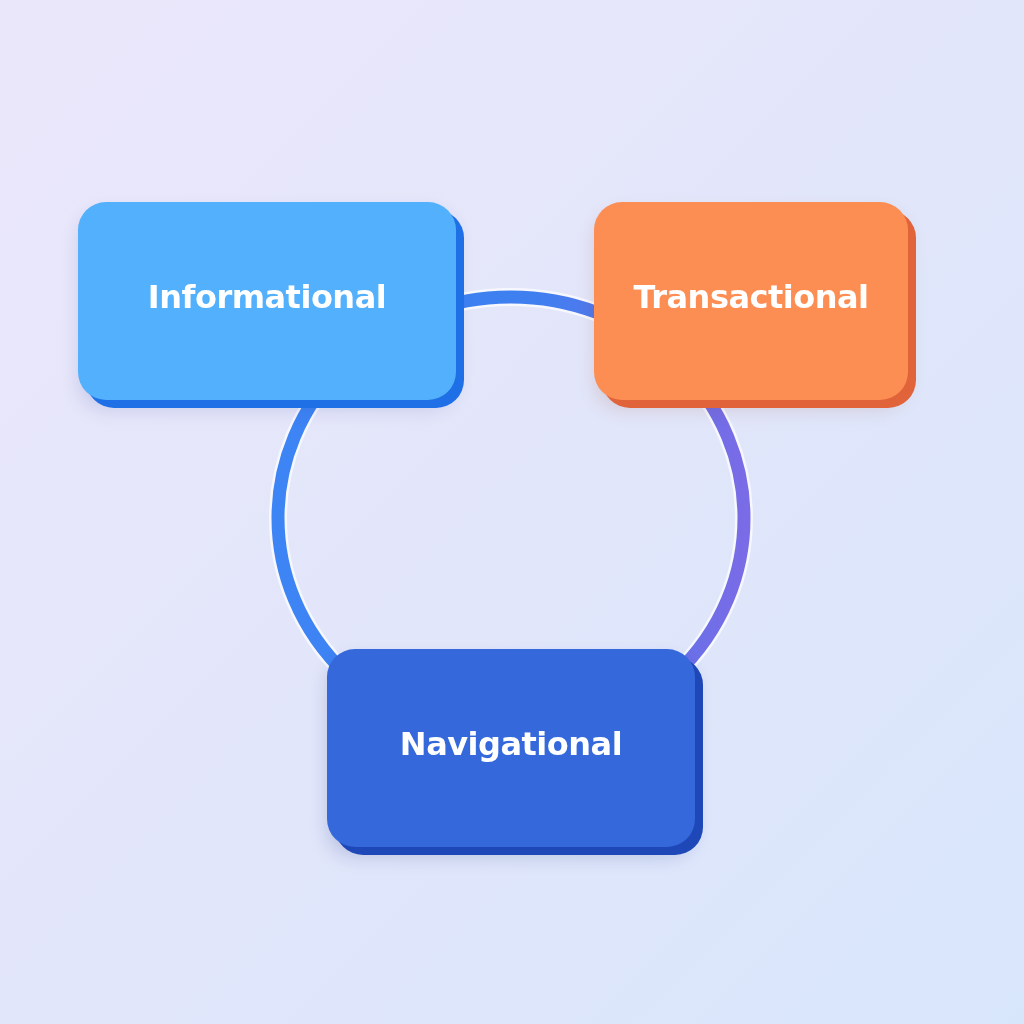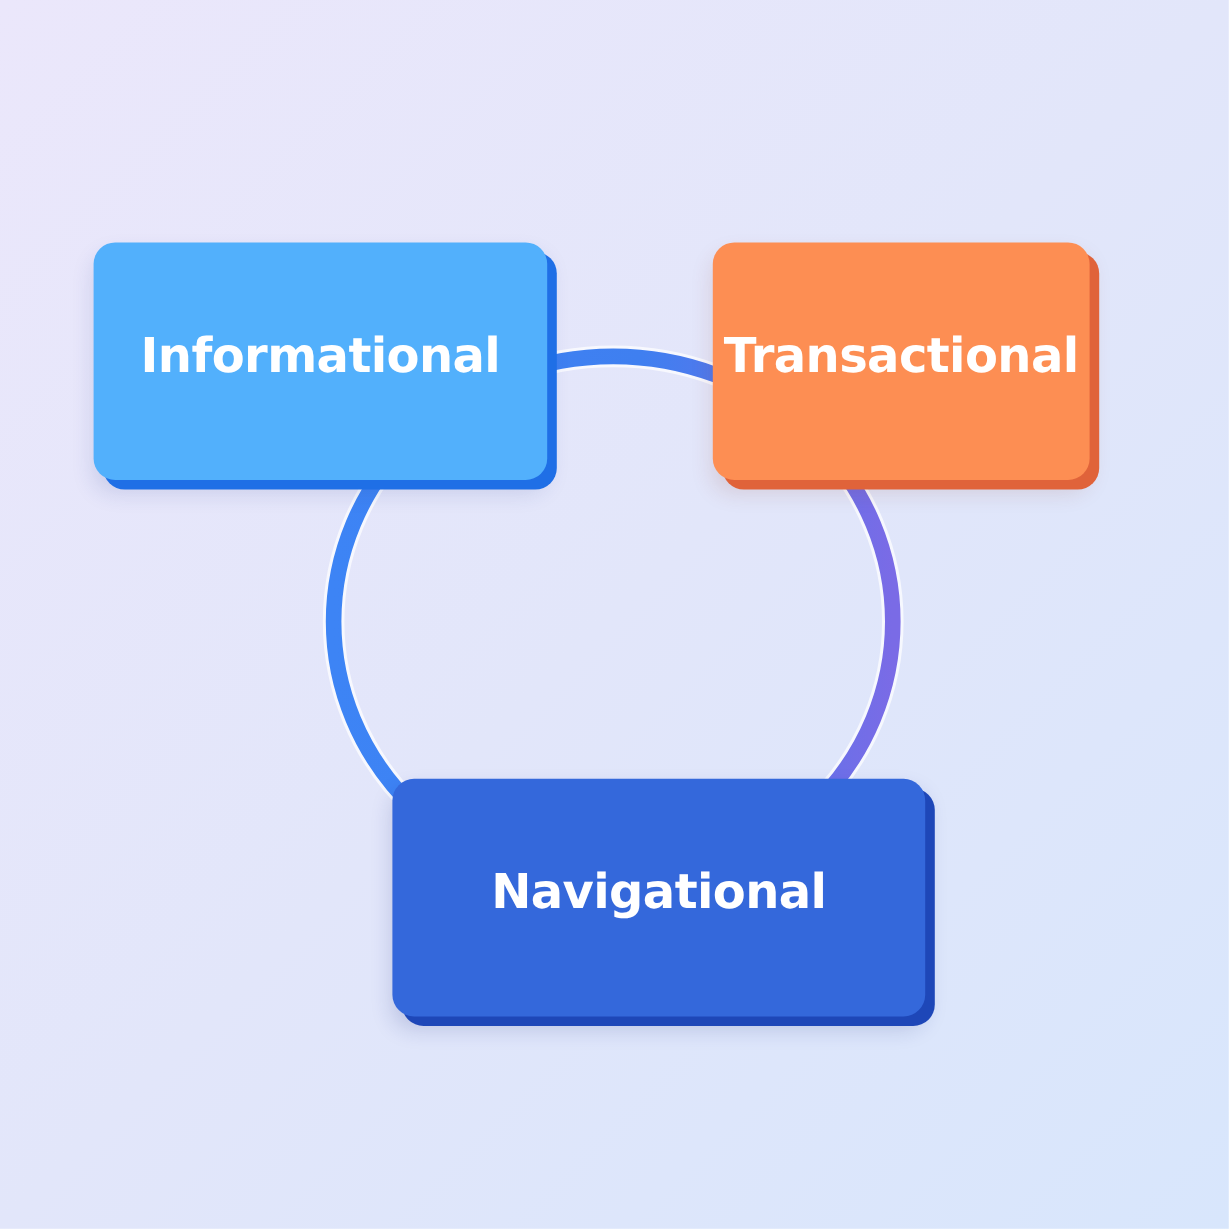--- a/index.html
+++ b/index.html
@@ -3,37 +3,37 @@
   <meta charset="utf-8">
   <style>
     html, body { margin: 0; padding: 0; }
     body {
       width: 1024px; height: 1024px; position: relative; overflow: hidden;
       background: linear-gradient(135deg, #ebe7fb 0%, #e2e6fa 50%, #d8e6fc 100%);
       font-family: "DejaVu Sans", sans-serif;
     }
     .ring { position: absolute; left: 0; top: 0; }
     .node {
-      position: absolute; border-radius: 18px;
+      position: absolute; border-radius: 28px;
       display: flex; align-items: center; justify-content: center;
-      color: #ffffff; font-weight: bold; font-size: 40px; letter-spacing: -0.5px;
+      color: #ffffff; font-weight: bold; font-size: 32px; letter-spacing: -0.5px;
     }
     .node span { position: relative; top: -4px; }
     #n-info {
       left: 78px; top: 202px; width: 378px; height: 198px;
       background: #52b0fc;
       box-shadow: 8px 8px 0 #1f6fe6, 0 10px 18px rgba(40,60,140,0.15);
     }
     #n-trans {
       left: 594px; top: 202px; width: 314px; height: 198px;
       background: #fd8e53;
       box-shadow: 8px 8px 0 #e0633a, 0 10px 18px rgba(140,60,40,0.15);
     }
     #n-nav {
-      left: 327px; top: 649px; width: 444px; height: 198px;
+      left: 327px; top: 649px; width: 368px; height: 198px;
       background: #3468db;
       box-shadow: 8px 8px 0 #1e47b8, 0 10px 18px rgba(20,40,120,0.18);
     }
   </style>
 </head>
 <body>
 
 <svg class="ring" width="1024" height="1024" viewBox="0 0 1024 1024">
   <defs>
     <linearGradient id="ringGrad" x1="0" y1="0" x2="1" y2="0">

